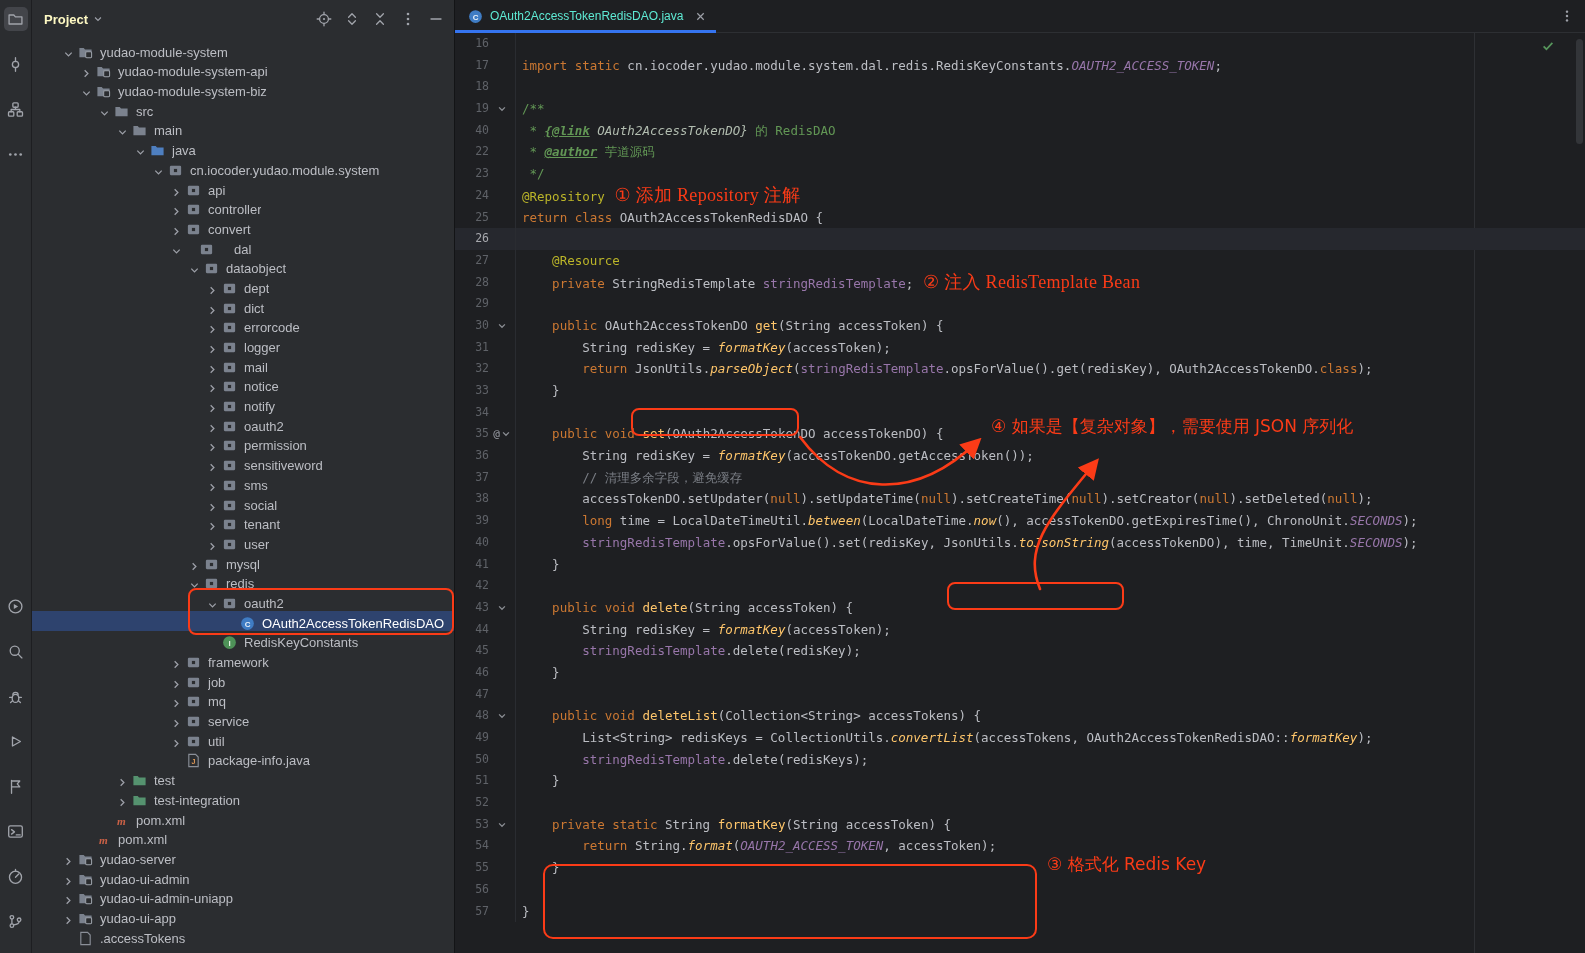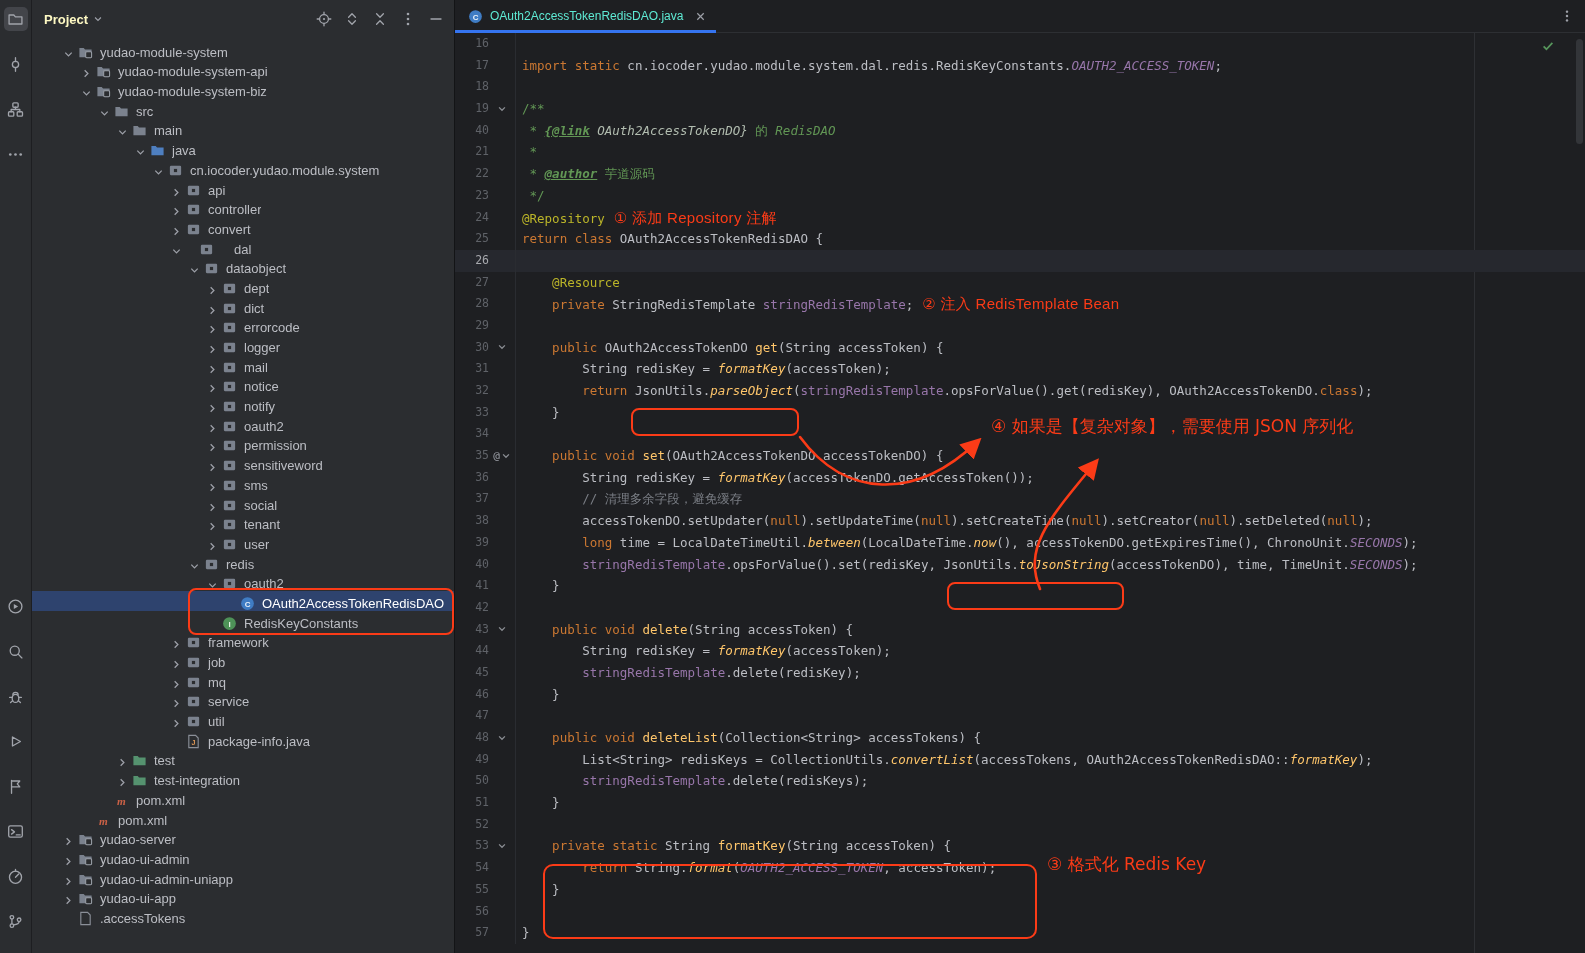--- a/index.html
+++ b/index.html
@@ -54,26 +54,26 @@
   .code{flex:1;min-width:0;padding-left:6px;border-left:1px solid #2a2c31}
 
   
   .k{color:#cc7832}
   .a{color:#bbb529}
   .d{color:#bcbec4}
   .c{color:#7a7e85}
   .j{color:#629755}
   .jt{color:#629755;font-style:italic;font-weight:bold;text-decoration:underline}
   .jr{color:#b2bdb0;font-style:italic}
-  .ji{color:#629755;font-style:italic}
+  .ji{color:#629755;}
   .f{color:#9876aa}
   .ct{color:#9876aa;font-style:italic}
   .sm{color:#ffc66b;font-style:italic}
   .m{color:#ffc66b}
-  .n{color:var(--red);font-family:Liberation Sans, sans-serif;font-size:15px;letter-spacing:.3px}
+  .n{color:var(--red);font-family:Liberation Serif, serif;font-size:18px;letter-spacing:.3px}
 
   
   .red-box{position:absolute;border:2.5px solid var(--red);border-radius:8px;pointer-events:none}
   .float-note{position:absolute;color:var(--red);font-size:17px;white-space:nowrap;
     font-family:"DejaVu Sans","Liberation Sans",sans-serif;pointer-events:none}
   .arrows{position:absolute;left:0;top:0;pointer-events:none}
 
   .inspect-ok{position:absolute;top:6px;right:30px}
   .vscroll{position:absolute;right:2px;top:6px;width:7px;height:105px;background:#45474c;border-radius:4px;opacity:.55}
 </style>
@@ -557,20 +557,34 @@
               <path d="M2.5 4 L6 7.5 L9.5 4" fill="none" stroke="#9da0a8" stroke-width="1.4"></path>
             </svg>
           </span>
           <span class="ticon">
             <svg width="15" height="15" viewBox="0 0 16 16">
               <rect x="2" y="3" width="12" height="10" rx="1.2" fill="#7b828e"></rect>
               <rect x="6.3" y="6.3" width="3.4" height="3.4" fill="#2b2d30"></rect>
             </svg>
           </span>
           <span class="tlabel">user</span>
+        </div>
+        <div class="tree-row" style="padding-left: 154px;">
+          <span class="chev">
+            <svg width="11" height="11" viewBox="0 0 12 12" style="transform:rotate(-90deg)">
+              <path d="M2.5 4 L6 7.5 L9.5 4" fill="none" stroke="#9da0a8" stroke-width="1.4"></path>
+            </svg>
+          </span>
+          <span class="ticon">
+            <svg width="15" height="15" viewBox="0 0 16 16">
+              <rect x="2" y="3" width="12" height="10" rx="1.2" fill="#7b828e"></rect>
+              <rect x="6.3" y="6.3" width="3.4" height="3.4" fill="#2b2d30"></rect>
+            </svg>
+          </span>
+          <span class="tlabel">mysql</span>
         </div>
         <div class="tree-row" style="padding-left: 154px;">
           <span class="chev">
             <svg width="11" height="11" viewBox="0 0 12 12" style="transform:rotate(0deg)">
               <path d="M2.5 4 L6 7.5 L9.5 4" fill="none" stroke="#9da0a8" stroke-width="1.4"></path>
             </svg>
           </span>
           <span class="ticon">
             <svg width="15" height="15" viewBox="0 0 16 16">
               <rect x="2" y="3" width="12" height="10" rx="1.2" fill="#7b828e"></rect>
@@ -834,21 +848,20 @@
     <div class="editor">
       <div class="margin-guide"></div>
       <div>
           <div class="row"><span class="ln">16</span><span class="fold"></span><span class="code"></span></div>
           <div class="row"><span class="ln">17</span><span class="fold"></span><span class="code"><span class="k">import static </span><span class="d">cn.iocoder.yudao.module.system.dal.redis.RedisKeyConstants.</span><span class="ct">OAUTH2_ACCESS_TOKEN</span><span class="d">;</span></span></div>
           <div class="row"><span class="ln">18</span><span class="fold"></span><span class="code"></span></div>
           <div class="row"><span class="ln">19</span><span class="fold"><svg width="10" height="10" viewBox="0 0 12 12">
                 <path d="M2.5 4 L6 7.5 L9.5 4" fill="none" stroke="#8b8e94" stroke-width="1.5"></path>
               </svg></span><span class="code"><span class="j">/**</span></span></div>
           <div class="row"><span class="ln">40</span><span class="fold"></span><span class="code"><span class="j"> * </span><span class="jt">{@link</span><span class="jr"> OAuth2AccessTokenDO}</span><span class="j"> 的 </span><span class="ji">RedisDAO</span></span></div>
-          <div class="row"><span class="ln">21</span><span class="fold"></span><span class="code"><span class="j"> *</span></span></div>
           <div class="row"><span class="ln">22</span><span class="fold"></span><span class="code"><span class="j"> * </span><span class="jt">@author</span><span class="j"> 芋道源码</span></span></div>
           <div class="row"><span class="ln">23</span><span class="fold"></span><span class="code"><span class="j"> */</span></span></div>
           <div class="row"><span class="ln">24</span><span class="fold"></span><span class="code"><span class="a">@Repository</span><span class="n">  ① 添加 Repository 注解</span></span></div>
           <div class="row"><span class="ln">25</span><span class="fold"></span><span class="code"><span class="k">return class </span><span class="d">OAuth2AccessTokenRedisDAO {</span></span></div>
           <div class="row current"><span class="ln">26</span><span class="fold"></span><span class="code"></span></div>
           <div class="row"><span class="ln">27</span><span class="fold"></span><span class="code"><span class="d">    </span><span class="a">@Resource</span></span></div>
           <div class="row"><span class="ln">28</span><span class="fold"></span><span class="code"><span class="d">    </span><span class="k">private</span><span class="d"> StringRedisTemplate </span><span class="f">stringRedisTemplate</span><span class="d">;</span><span class="n">  ② 注入 RedisTemplate Bean</span></span></div>
           <div class="row"><span class="ln">29</span><span class="fold"></span><span class="code"></span></div>
           <div class="row"><span class="ln">30</span><span class="fold"><svg width="10" height="10" viewBox="0 0 12 12">
                 <path d="M2.5 4 L6 7.5 L9.5 4" fill="none" stroke="#8b8e94" stroke-width="1.5"></path>

